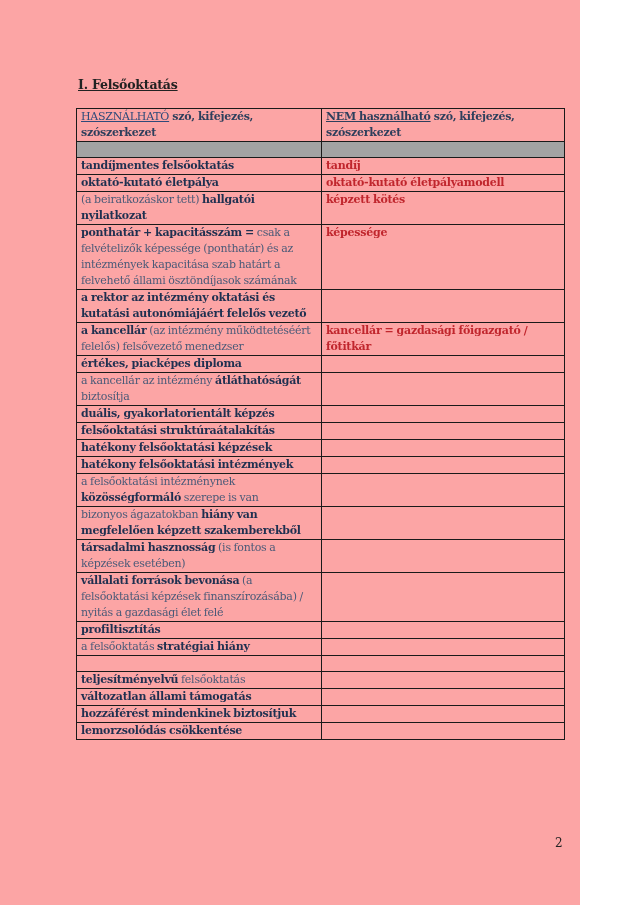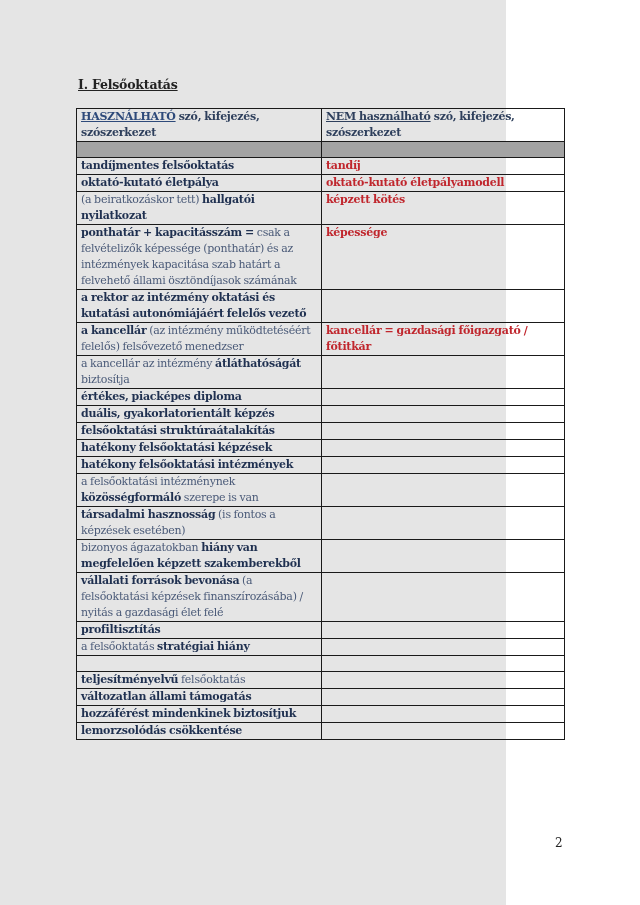--- a/index.html
+++ b/index.html
@@ -1,17 +1,17 @@
 <!DOCTYPE html>
 <html><head>
   <meta charset="utf-8">
   <style>
     html, body { margin: 0; padding: 0; background: #ffffff; }
     body { width: 640px; height: 905px; position: relative; overflow: hidden; font-family: "DejaVu Serif", "Liberation Serif", serif; }
-    .page { position: absolute; left: 0; top: 0; width: 506px; height: 905px; background: #e5e5e5; }
+    .page { position: absolute; left: 0; top: 0; width: 580px; height: 905px; background: #fca5a5; }
     .section-title {
       position: absolute; left: 78px; top: 77px;
       font-size: 12.5px; font-weight: bold; color: #222;
       text-decoration: underline; font-family: "DejaVu Serif", serif;
       letter-spacing: -0.2px;
     }
     table.terms {
       position: absolute; left: 76px; top: 108px; width: 488px;
       border-collapse: collapse; table-layout: fixed;
       font-size: 11px; line-height: 16px;
@@ -25,21 +25,21 @@
       color: #2e3f5c;
       letter-spacing: -0.25px;
       word-spacing: -0.5px;
     }
     table.terms td.bad { color: #c0262d; font-weight: bold; }
     table.terms tr.gray td { background: #a3a3a3; height: 15px; }
     table.terms tr.blank td { height: 15px; }
     .b { font-weight: bold; color: #1f3050; text-align: right; }
     .n { font-weight: normal; color: #4a5a78; }
     .hdr-good { color: #2e3f5c; font-weight: bold; }
-    .hdr-good .u { text-decoration: underline; font-weight: bold; color: #2e4a7a; }
+    .hdr-good .u { text-decoration: underline; font-weight: normal; color: #2e4a7a; }
     .hdr-bad { color: #c0262d; font-weight: bold; }
     .hdr-bad .u { text-decoration: underline; text-align: right; }
     .page-number {
       position: absolute; left: 555px; top: 836px; font-size: 12px; color: #222;
       font-family: "DejaVu Serif", serif;
     }
   </style>
 </head>
 <body>
 
@@ -78,25 +78,25 @@
         </tr>
         <tr>
           <td><span class="b">a rektor az intézmény oktatási és kutatási autonómiájáért felelős vezető</span></td>
           <td class="bad"></td>
         </tr>
         <tr>
           <td><span class="b">a kancellár</span><span class="n"> (az intézmény működtetéséért felelős) felsővezető menedzser</span></td>
           <td class="bad">kancellár = gazdasági főigazgató / főtitkár</td>
         </tr>
         <tr>
-          <td><span class="n">a kancellár az intézmény </span><span class="b">átláthatóságát</span><span class="n"> biztosítja</span></td>
+          <td><span class="b">értékes, piacképes diploma</span></td>
           <td class="bad"></td>
         </tr>
         <tr>
-          <td><span class="b">értékes, piacképes diploma</span></td>
+          <td><span class="n">a kancellár az intézmény </span><span class="b">átláthatóságát</span><span class="n"> biztosítja</span></td>
           <td class="bad"></td>
         </tr>
         <tr>
           <td><span class="b">duális, gyakorlatorientált képzés</span></td>
           <td class="bad"></td>
         </tr>
         <tr>
           <td><span class="b">felsőoktatási struktúraátalakítás</span></td>
           <td class="bad"></td>
         </tr>
@@ -106,25 +106,25 @@
         </tr>
         <tr>
           <td><span class="b">hatékony felsőoktatási intézmények</span></td>
           <td class="bad"></td>
         </tr>
         <tr>
           <td><span class="n">a felsőoktatási intézménynek </span><span class="b">közösségformáló</span><span class="n"> szerepe is van</span></td>
           <td class="bad"></td>
         </tr>
         <tr>
-          <td><span class="b">társadalmi hasznosság</span><span class="n"> (is fontos a képzések esetében)</span></td>
+          <td><span class="n">bizonyos ágazatokban </span><span class="b">hiány van megfelelően képzett szakemberekből</span></td>
           <td class="bad"></td>
         </tr>
         <tr>
-          <td><span class="n">bizonyos ágazatokban </span><span class="b">hiány van megfelelően képzett szakemberekből</span></td>
+          <td><span class="b">társadalmi hasznosság</span><span class="n"> (is fontos a képzések esetében)</span></td>
           <td class="bad"></td>
         </tr>
         <tr>
           <td><span class="b">vállalati források bevonása</span><span class="n"> (a felsőoktatási képzések finanszírozásába) / nyitás a gazdasági élet felé</span></td>
           <td class="bad"></td>
         </tr>
         <tr>
           <td><span class="b">profiltisztítás</span></td>
           <td class="bad"></td>
         </tr>

